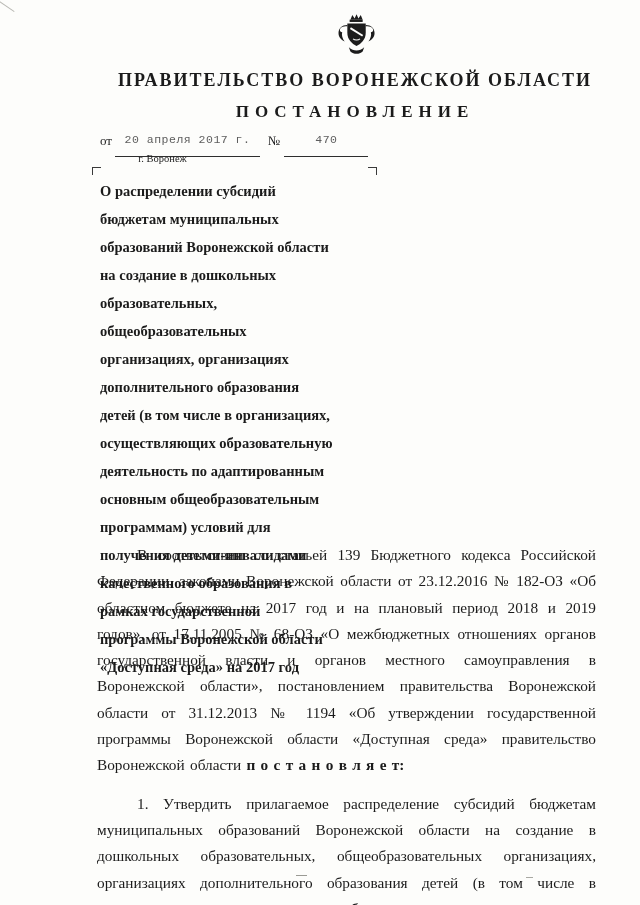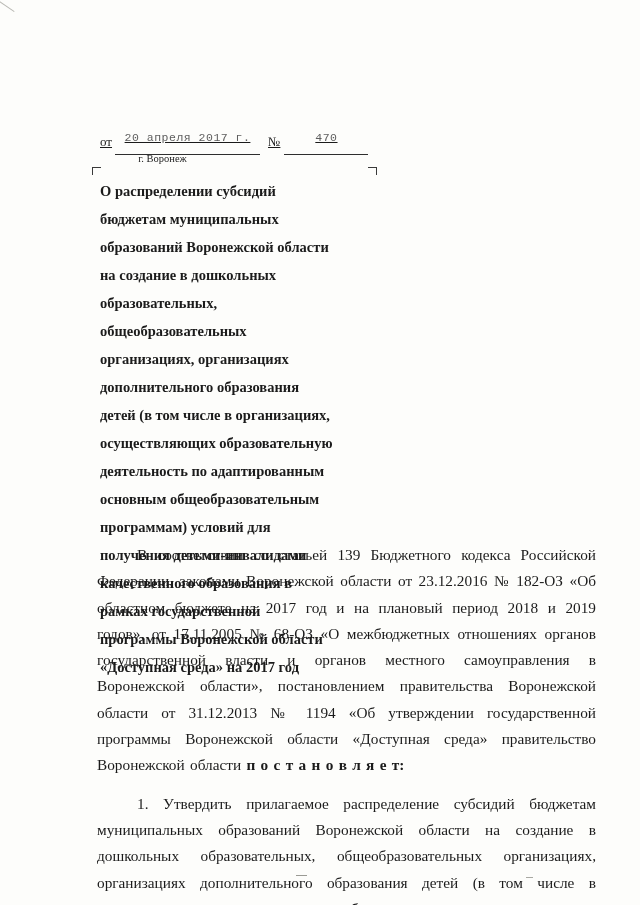--- a/index.html
+++ b/index.html
@@ -38,23 +38,22 @@
     font-size: 17px;
     letter-spacing: 6px;
     margin-top: 11px;
     white-space: nowrap;
   }
   
   .date-row {
     position: absolute;
     left: 100px; top: 133px;
     display: flex;
-    align-items: center;
+    align-items: flex-start;
     height: 19px;
-    text-decoration: underline;
   }
   .date-row .plain {
     font-size: 13px;
     padding-bottom: 1px;
   }
   .field {
     display: inline-block;
     border-bottom: 1.2px solid #2e2e2e;
     font-family: "Liberation Mono", "DejaVu Sans Mono", monospace;
     font-size: 11.5px;
@@ -142,20 +141,38 @@
     background: #a8a8a2;
   }
 </style>
 </head>
 <body>
 
 <div class="page">
 
   <div class="scratch"></div>
 
+  <div class="header">
+    <span class="emblem">
+      <svg viewBox="0 0 60 56" width="46" height="46" aria-hidden="true">
+        <g fill="#1c1c1c">
+          <path d="M24 8 l2.5-6 3 4.5 2.5-5.5 2.5 5.5 3-4.5 2.5 6 z"></path>
+          <rect x="23" y="8" width="17" height="3"></rect>
+          <path d="M20 13 h24 v12 c0 9 -6 14 -12 17.5 c-6 -3.5 -12 -8.5 -12 -17.5 z"></path>
+          <path d="M20 15 c-7 0 -11.5 4.5 -11.5 10.5 c0 5 3 9 8 11 c-3 -4 -4.2 -8 -3.2 -12 c-2 -0.3 -3 -1.3 -3 -3 c0 -3 3.2 -5 9.7 -5 z"></path>
+          <path d="M44 15 c7 0 11.5 4.5 11.5 10.5 c0 5 -3 9 -8 11 c3 -4 4.2 -8 3.2 -12 c2 -0.3 3 -1.3 3 -3 c0 -3 -3.2 -5 -9.7 -5 z"></path>
+          <path d="M22 44 c3 3 6.5 4.3 10 4.3 c3.5 0 7 -1.3 10 -4.3 l-2 5.5 c-2.2 2 -5 3 -8 3 c-3 0 -5.8 -1 -8 -3 z"></path>
+        </g>
+        <path d="M24 19 l16 10" stroke="#fdfdfb" stroke-width="2.6" fill="none"></path>
+        <path d="M27.5 33 c2.2 2 6.8 2 9 0" stroke="#fdfdfb" stroke-width="1.5" fill="none"></path>
+      </svg>
+    </span>
+    <div class="org-title">ПРАВИТЕЛЬСТВО ВОРОНЕЖСКОЙ ОБЛАСТИ</div>
+    <div class="doc-type">ПОСТАНОВЛЕНИЕ</div>
+  </div>
 
   <div class="date-row">
     <span class="plain">от</span>
     <span class="field date">20 апреля 2017 г.</span>
     <span class="plain numsign">№</span>
     <span class="field num">470</span>
   </div>
   <div class="city">г. Воронеж</div>
 
   <div class="subject-wrap">

